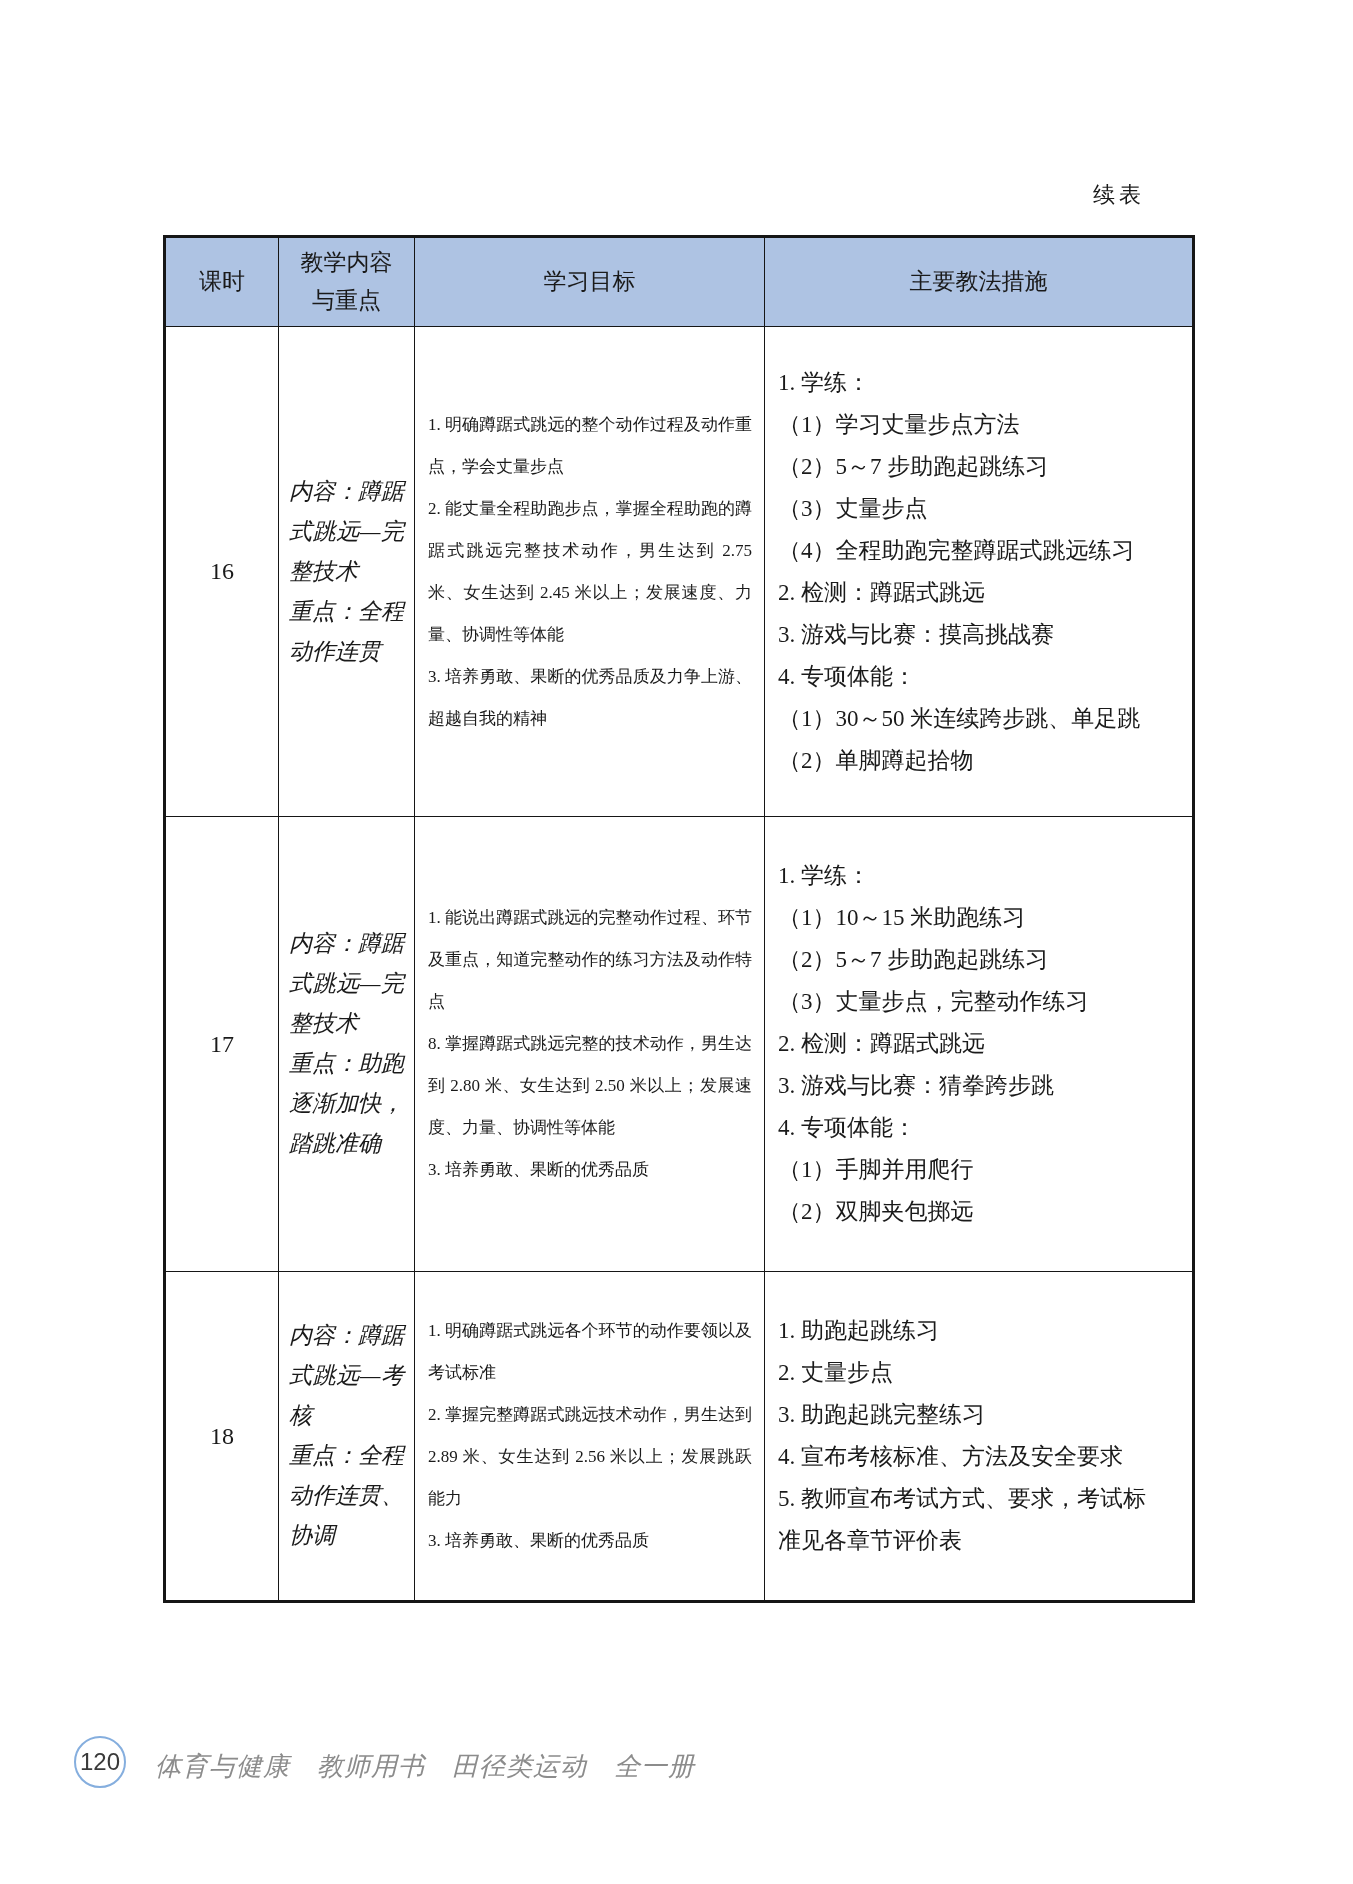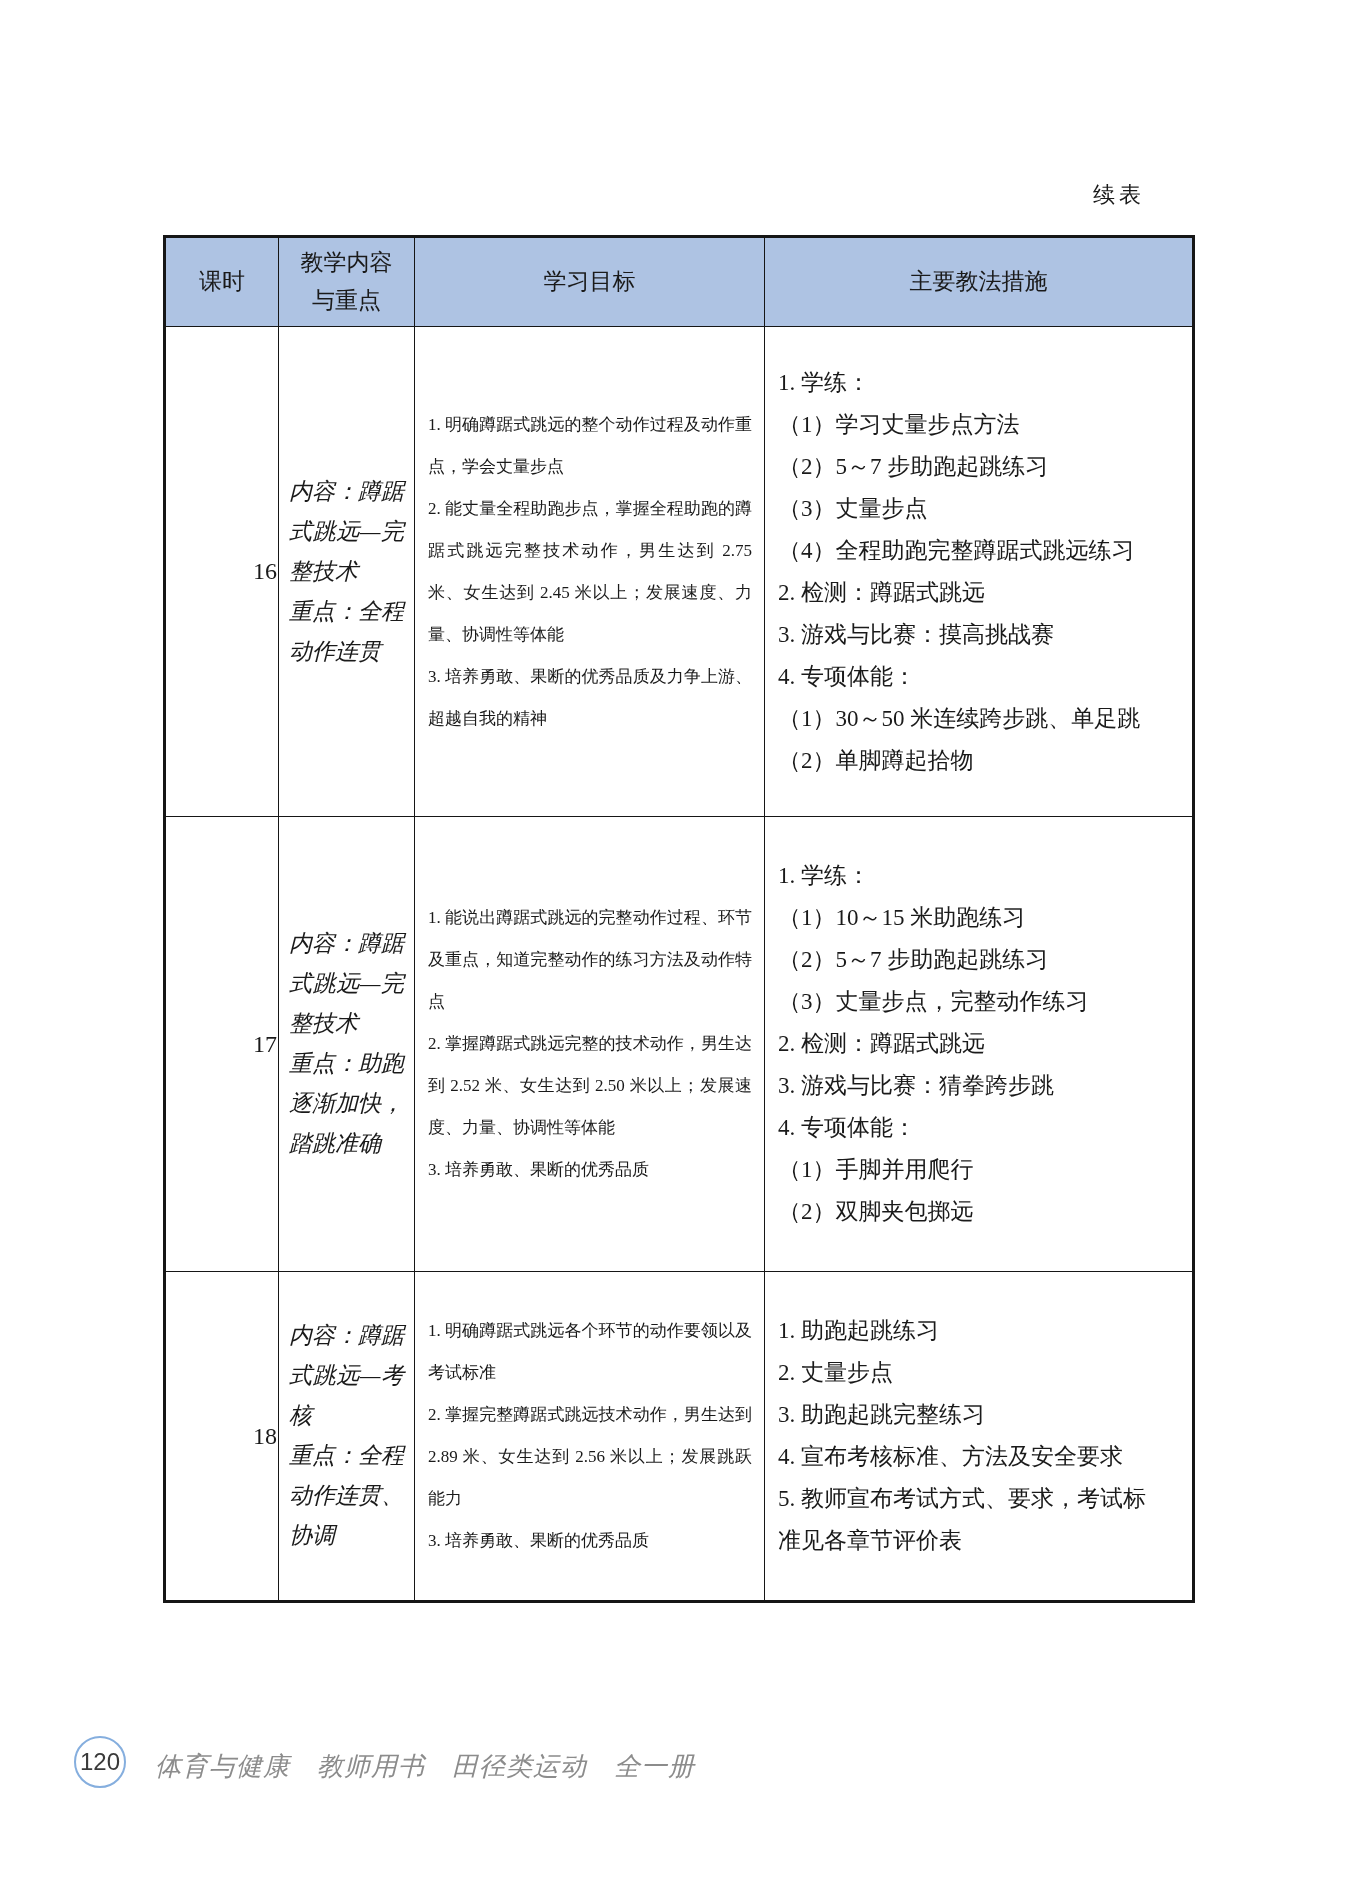--- a/index.html
+++ b/index.html
@@ -39,21 +39,21 @@
   tr.r18 { height: 330px; }
 
   th {
     background: var(--header-bg);
     font-weight: normal;
     font-size: 23px;
     text-align: center;
     line-height: 38px;
   }
 
-  td.period { text-align: right; font-size: 24px; }
+  td.period { text-align: center; font-size: 24px; }
   td.content { padding: 0 10px; font-size: 23px; }
   td.objectives { padding: 0 12px 0 13px; font-size: 17px; }
   td.methods { padding: 0 24px 0 13px; font-size: 23px; }
 
   td.content .tline { text-align: justify; line-height: 40px; font-style: italic; }
   td.objectives .tline { text-align: justify; line-height: 42px; }
   td.methods .tline { text-align: left; line-height: 42px; }
 
   .page-badge {
     position: absolute;
@@ -126,21 +126,21 @@
         </td>
     </tr>
     <tr class="r17">
       <td class="period">17</td>
       <td class="content">
           <div class="tline">内容：蹲踞式跳远—完整技术</div>
           <div class="tline">重点：助跑逐渐加快，踏跳准确</div>
         </td>
       <td class="objectives">
           <div class="tline">1. 能说出蹲踞式跳远的完整动作过程、环节及重点，知道完整动作的练习方法及动作特点</div>
-          <div class="tline">2. 掌握蹲踞式跳远完整的技术动作，男生达到 2.52 米、女生达到 2.50 米以上；发展速度、力量、协调性等体能</div>
+          <div class="tline">8. 掌握蹲踞式跳远完整的技术动作，男生达到 2.80 米、女生达到 2.50 米以上；发展速度、力量、协调性等体能</div>
           <div class="tline">3. 培养勇敢、果断的优秀品质</div>
         </td>
       <td class="methods">
           <div class="tline">1. 学练：</div>
           <div class="tline">（1）10～15 米助跑练习</div>
           <div class="tline">（2）5～7 步助跑起跳练习</div>
           <div class="tline">（3）丈量步点，完整动作练习</div>
           <div class="tline">2. 检测：蹲踞式跳远</div>
           <div class="tline">3. 游戏与比赛：猜拳跨步跳</div>
           <div class="tline">4. 专项体能：</div>

